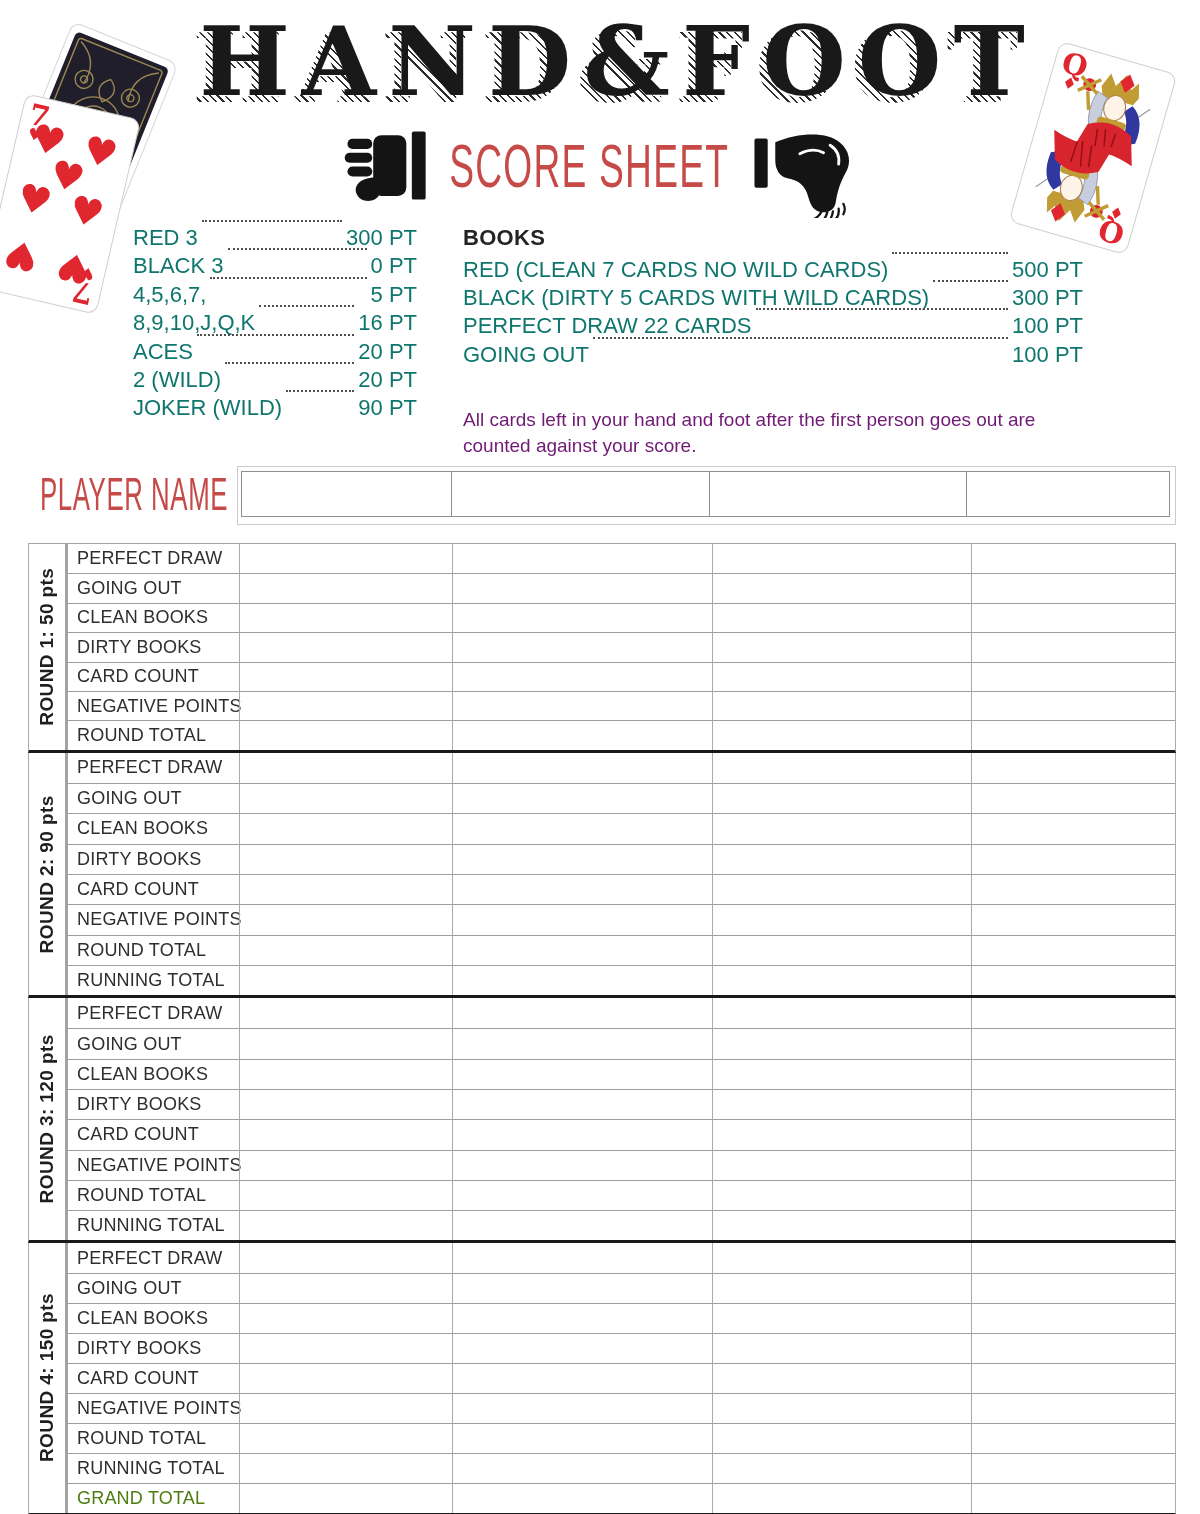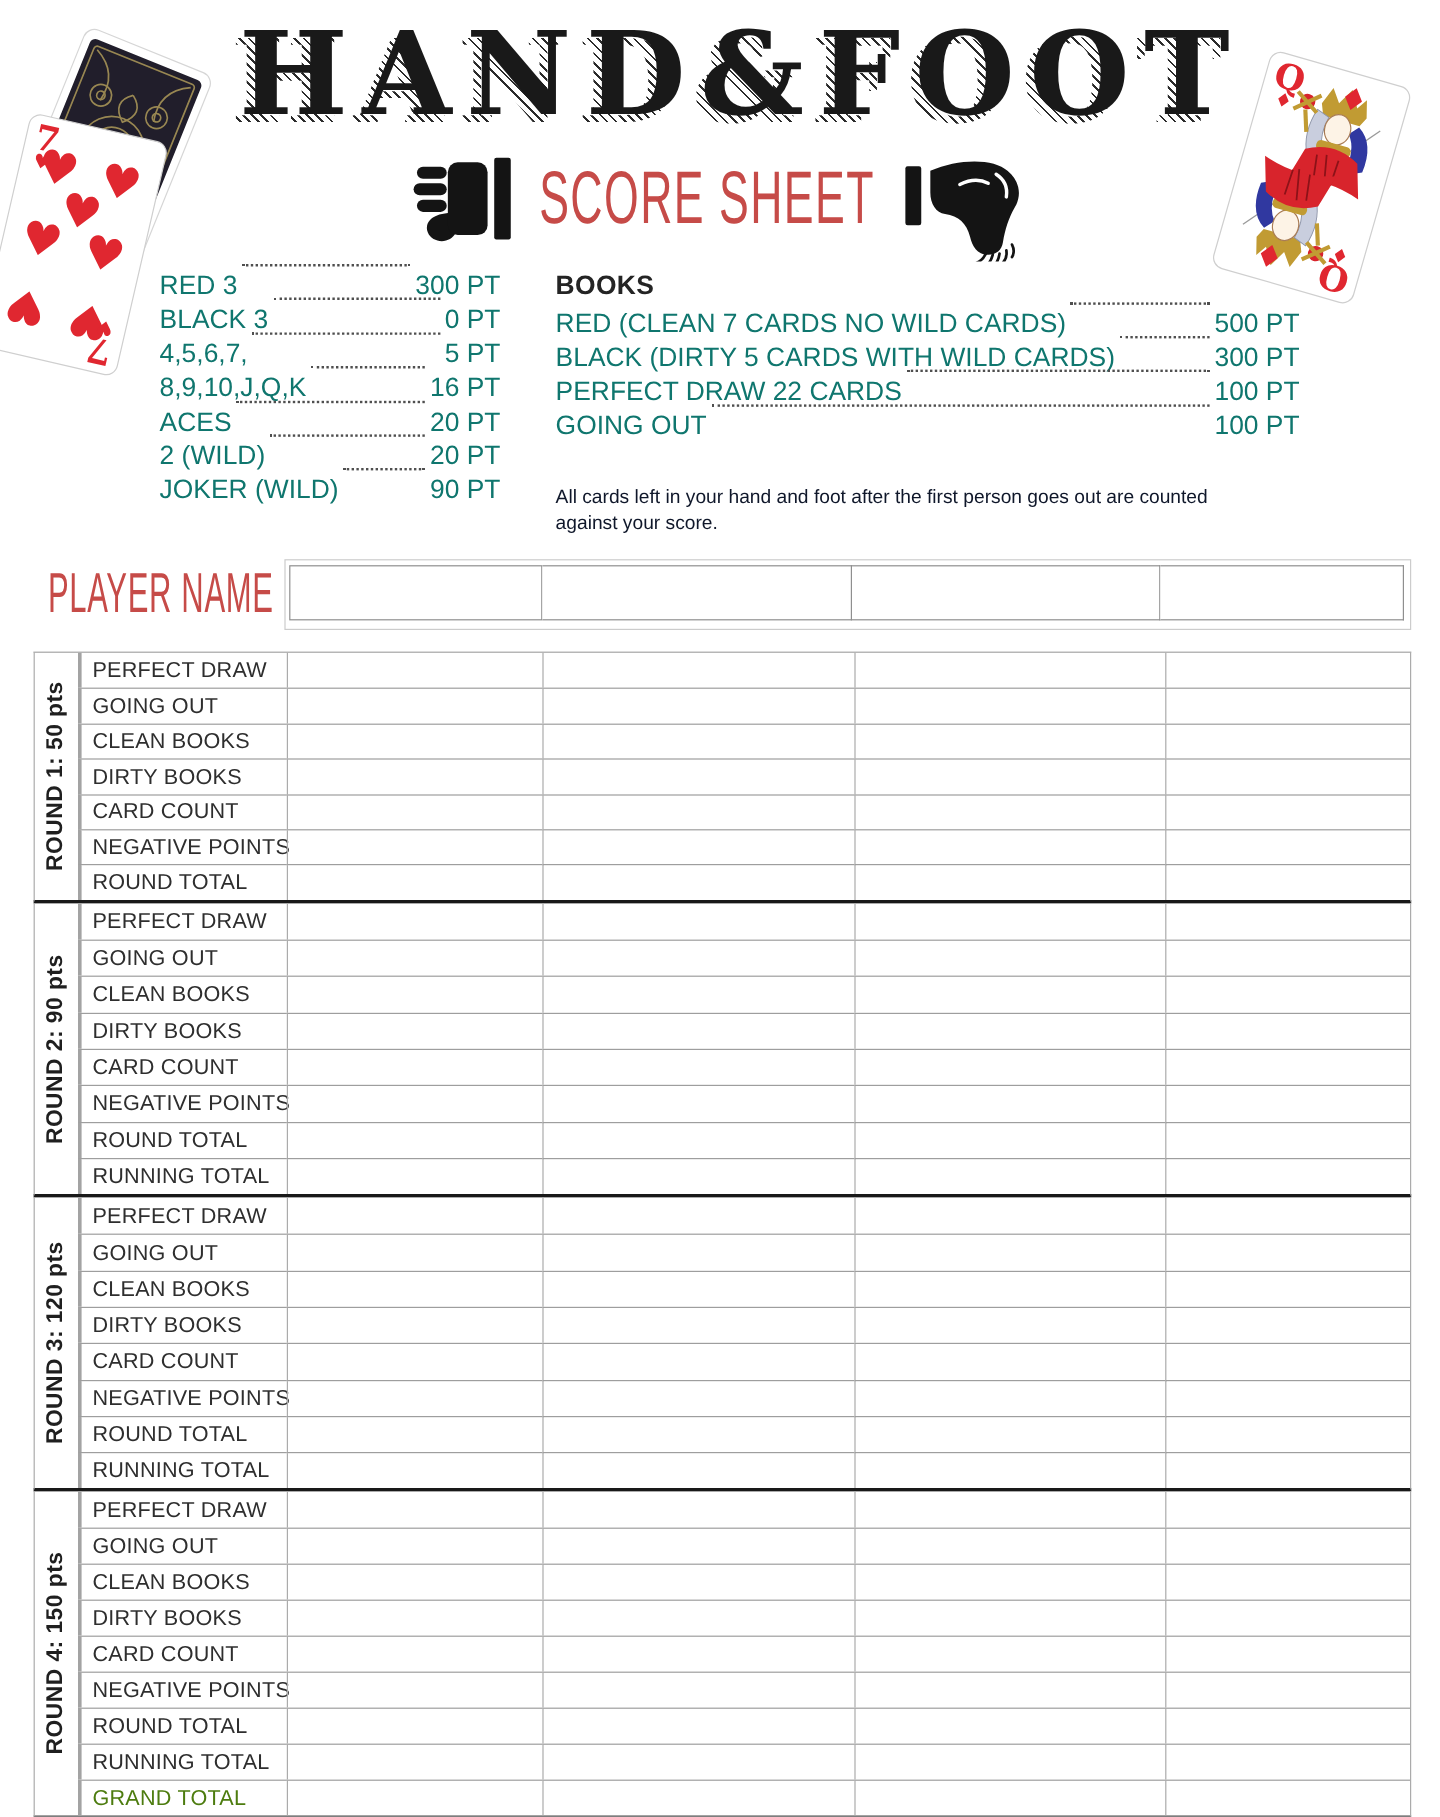--- a/index.html
+++ b/index.html
@@ -42,21 +42,21 @@
   .card svg{position:absolute;inset:0;width:100%;height:100%;}
 
   
   .points{position:absolute;left:133px;top:225px;width:284px;}
   .books{position:absolute;left:463px;top:225px;width:620px;}
   .sec-heading{margin:0 0 6px 0;font-size:22px;font-weight:700;color:#242424;letter-spacing:.3px;}
   .leader-list{list-style:none;margin:0;padding:0;}
   .leader-line{display:flex;align-items:flex-start;height:28.4px;font-size:22px;color:#0f766e;white-space:nowrap;}
   .books .leader-line{font-size:22px;height:28.2px;}
   .dots{flex:1;border-bottom:2.6px dotted #4f4f4f;margin:0 4px;transform:translateY(-5px);min-width:10px;}
-  .note{position:absolute;left:463px;top:388px;width:586px;font-size:16px;line-height:1.36;color:#0f172a;}
+  .note{position:absolute;left:463px;top:388px;width:586px;font-size:19px;line-height:1.36;color:#701a75;}
 
   
   .player-label{position:absolute;left:40px;top:468px;height:50px;display:flex;align-items:center;
     font-size:47px;line-height:1;color:var(--accent);letter-spacing:1px;white-space:nowrap;
     transform:scaleX(.55);transform-origin:left center;}
   .player-outer{position:absolute;left:237px;top:466px;width:939px;box-sizing:border-box;
     border:1px solid #cccccc;padding:4px 3px 7px 3px;}
   .player-grid{display:grid;grid-template-columns:211px 258px 257px 203px;}
   .pcell{height:46px;background:#fff;border:1px solid #8f8f8f;box-sizing:border-box;}
   .pcell + .pcell{border-left:none;}

